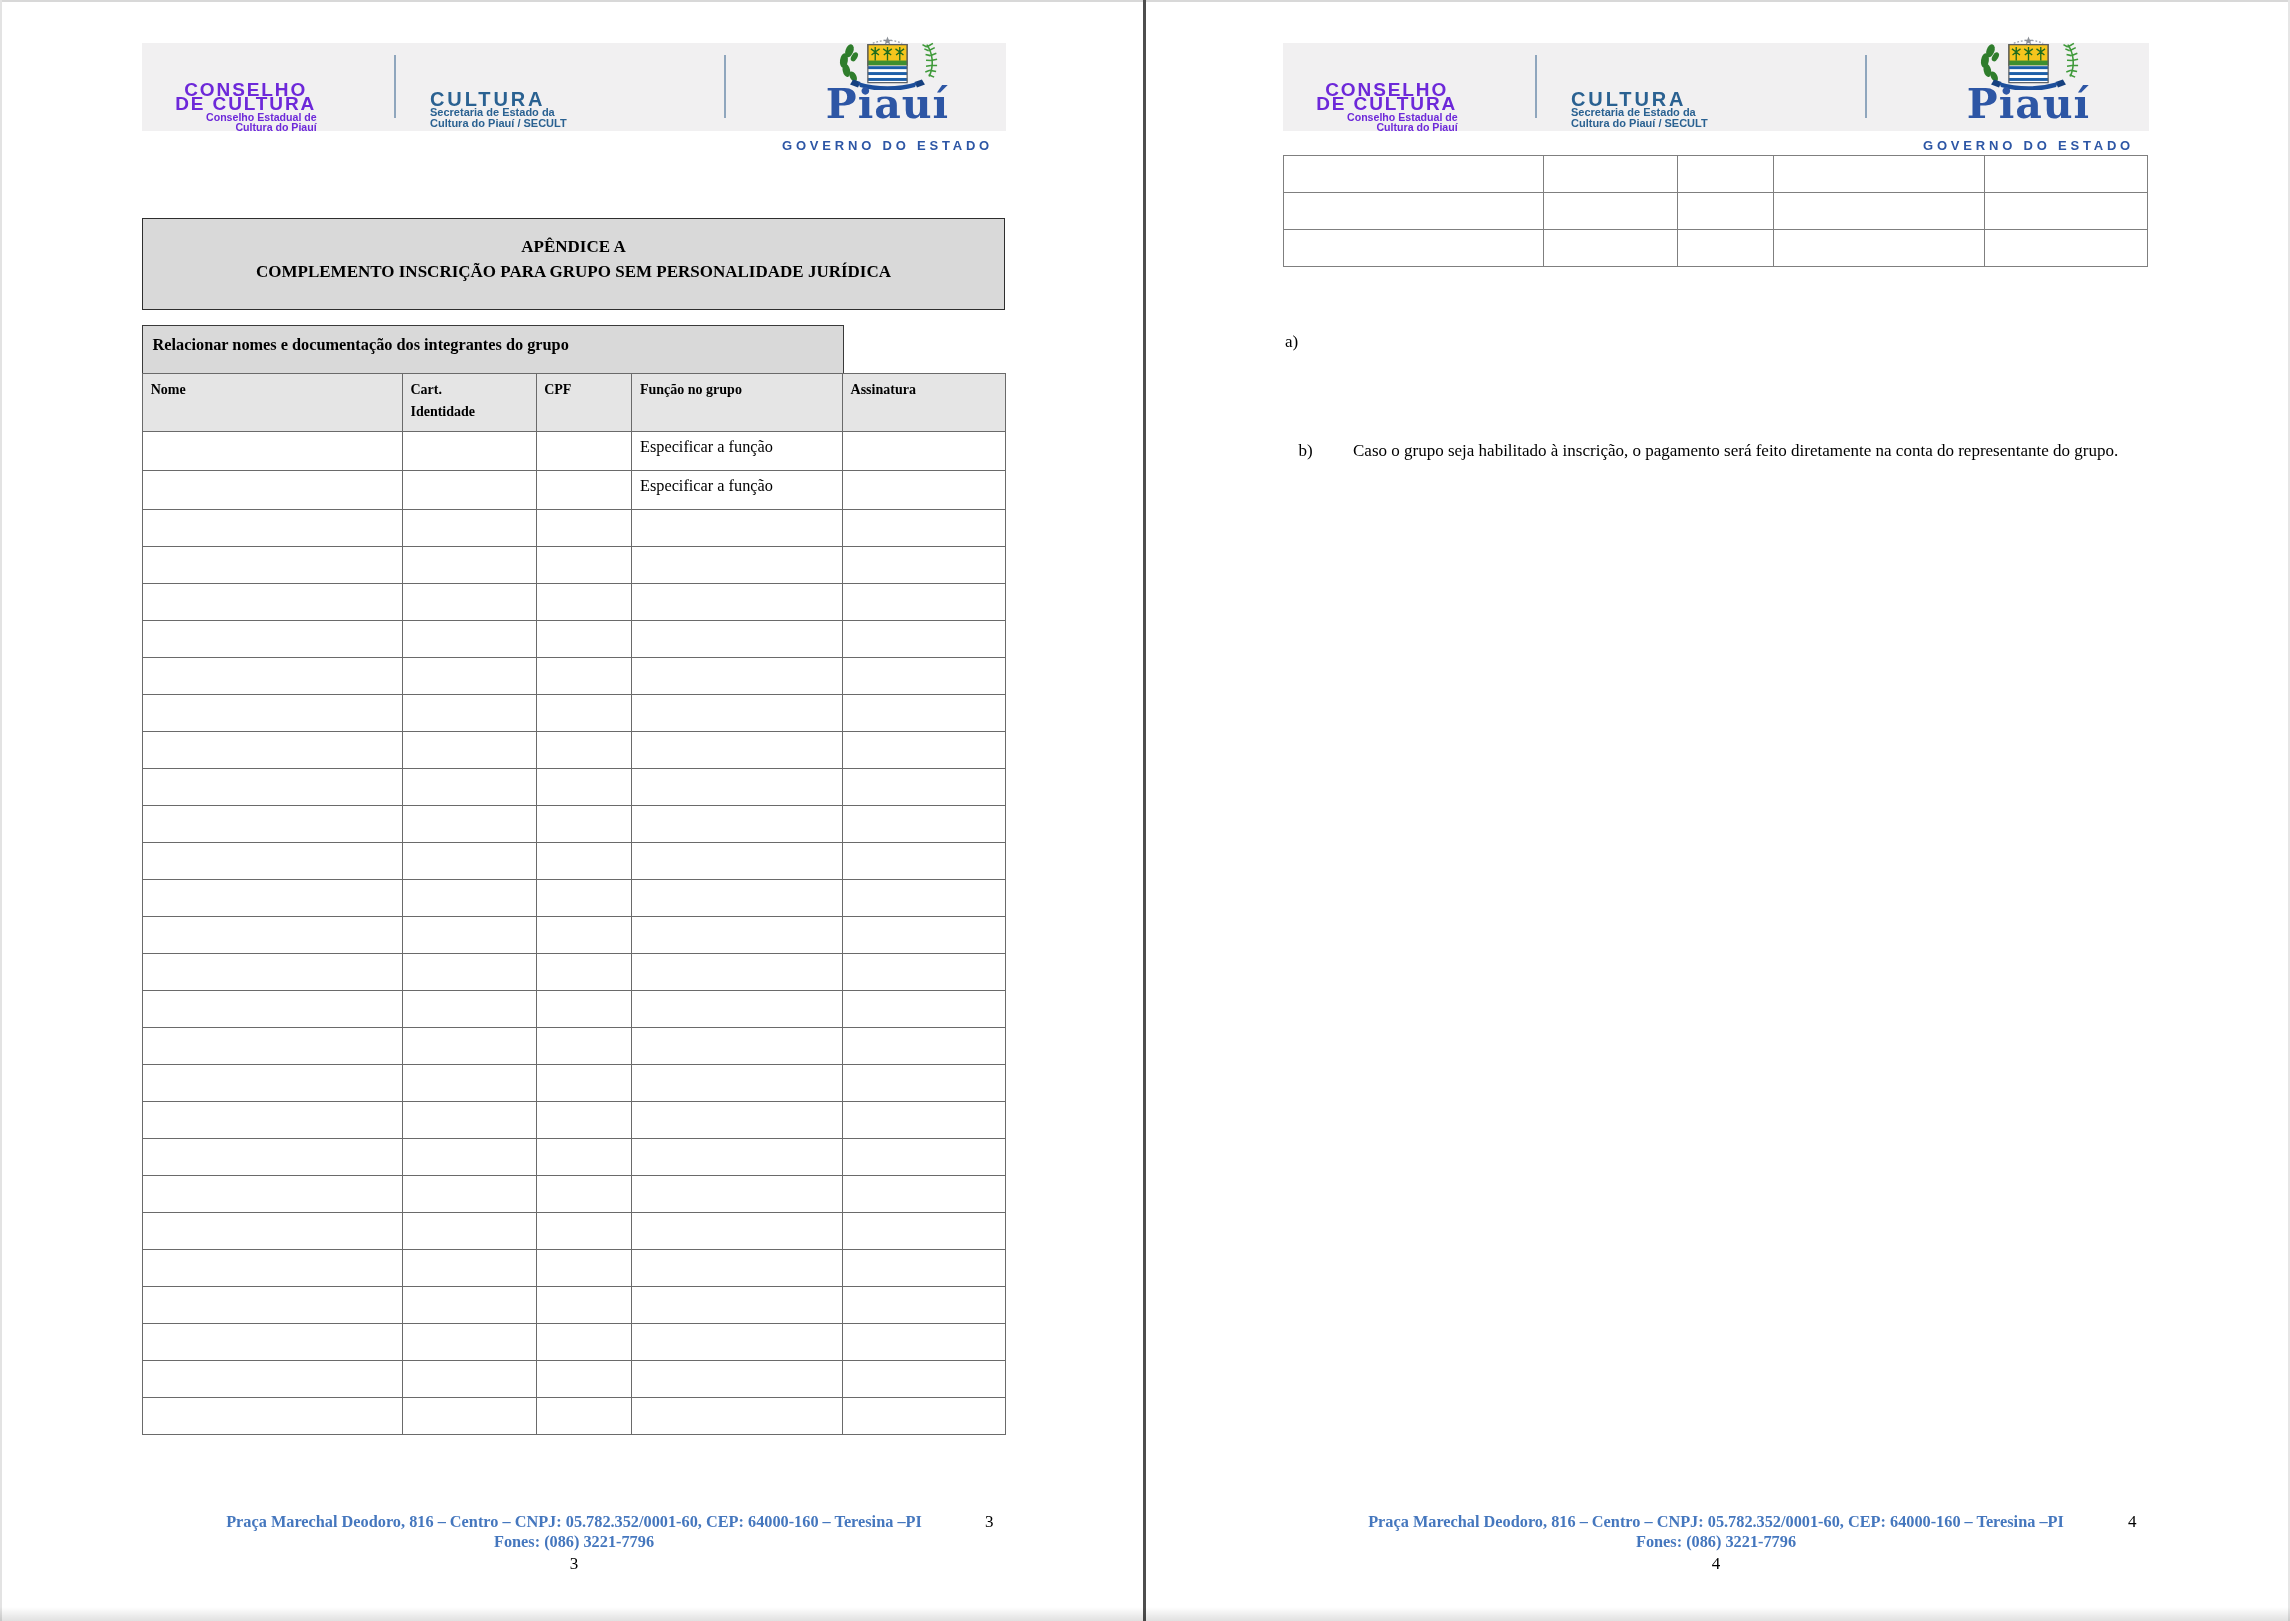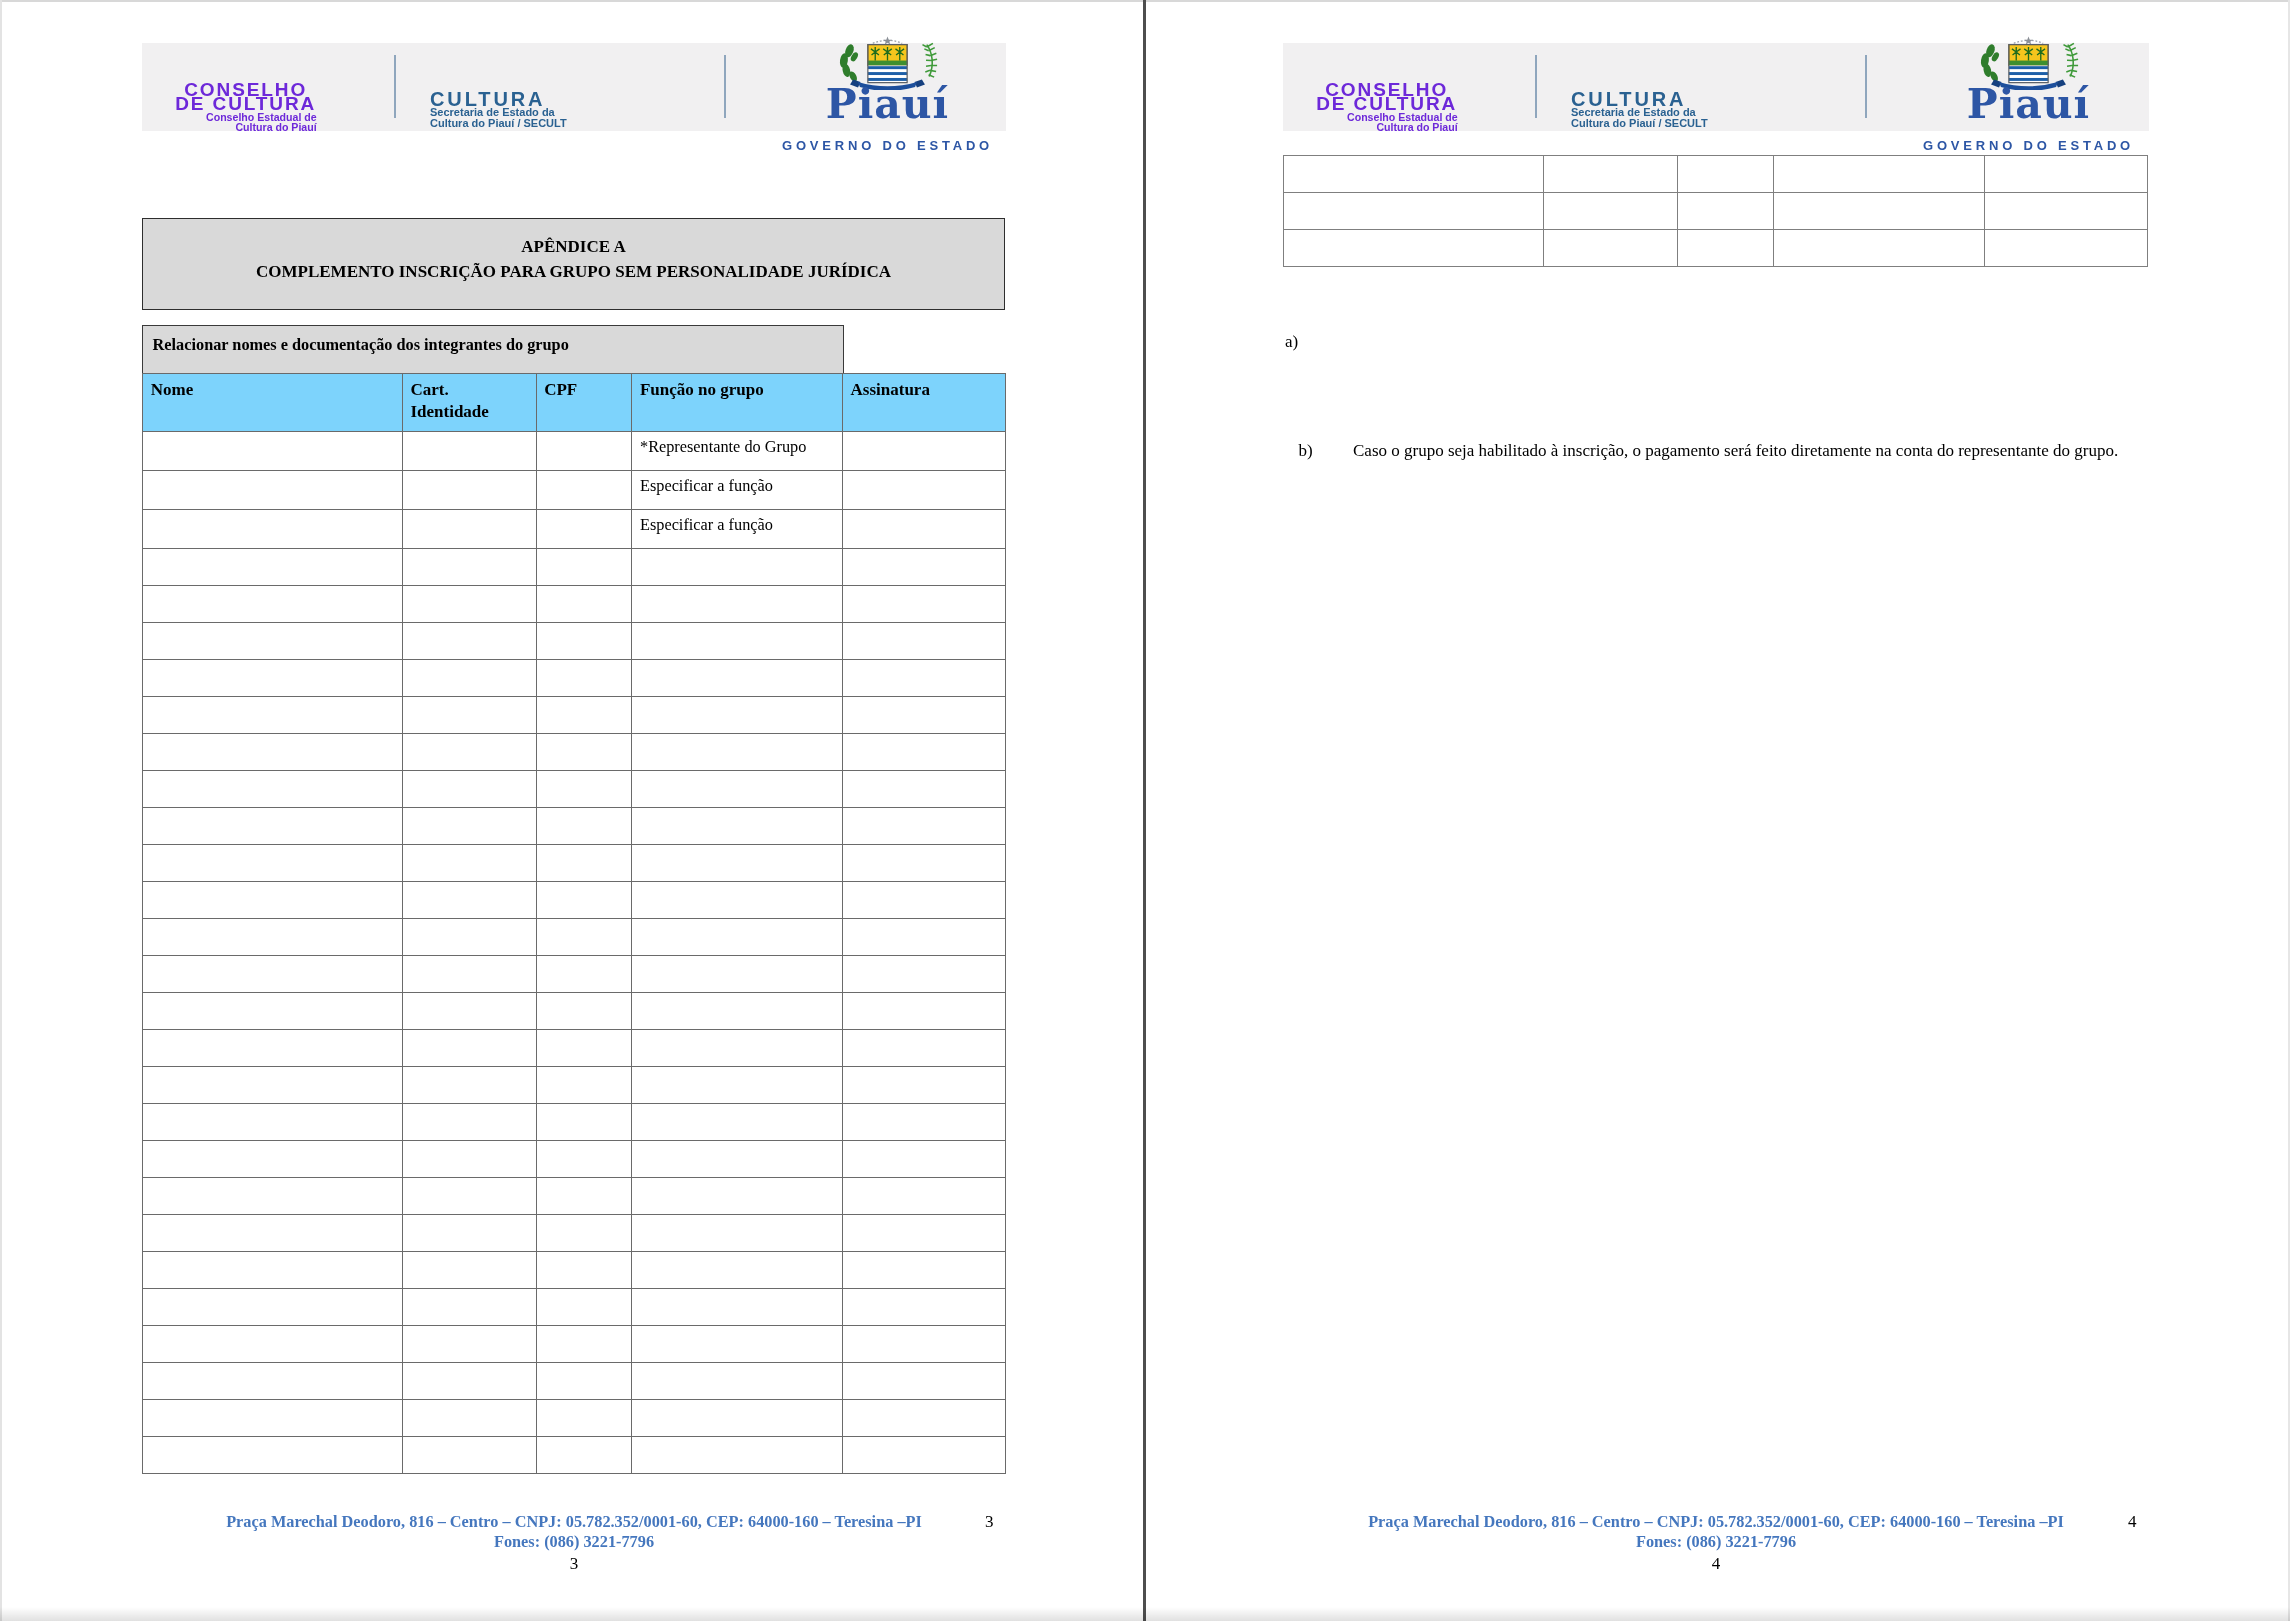--- a/index.html
+++ b/index.html
@@ -39,22 +39,22 @@
   .title-box{position:absolute;left:0;top:218px;width:863px;height:92px;box-sizing:border-box;
              background:#d9d9d9;border:1.9px solid #2e2e2e;text-align:center;font-weight:bold;
              font-size:17px;line-height:25px;padding-top:15px;}
   .caption-box{position:absolute;left:0;top:325px;width:702px;height:48px;box-sizing:border-box;
                background:#d9d9d9;border:1.9px solid #3a3a3a;border-bottom:none;
                font-weight:bold;font-size:16.3px;padding:8.6px 9.6px;}
   table.doc-table{position:absolute;left:0;border-collapse:collapse;table-layout:fixed;
                   font-size:16.3px;}
   .members-table{top:373px;width:864px;}
   .members-table th,.members-table td{border:1.9px solid #6a6a6a;}
-  .members-table th{background:#7dd3fc;text-align:left;vertical-align:top;padding:4.8px 7.7px;
-                    font-size:17px;line-height:22px;font-weight:bold;white-space:pre-line;
+  .members-table th{background:#e5e5e5;text-align:left;vertical-align:top;padding:4.8px 7.7px;
+                    font-size:14px;line-height:22px;font-weight:bold;white-space:pre-line;
                     height:58px;box-sizing:border-box;}
   .members-table td{height:37px;box-sizing:border-box;padding:0;}
   .cellclip{height:35px;overflow:hidden;line-height:24px;padding:2.9px 7.7px 0 7.7px;}
 
   
   .cont-table{top:155px;width:865px;}
   .cont-table td{border:1.9px solid #7f7f7f;height:37px;box-sizing:border-box;padding:0;}
   .item{position:absolute;left:0;width:100%;font-size:17px;line-height:26px;}
   .item-a{top:329px;} .item-b{top:438px;}
   .item-label{position:absolute;top:0;}
@@ -154,29 +154,20 @@
           <th>Função no grupo</th>
           <th>Assinatura</th>
         </tr>
       </thead>
       <tbody id="members-body">
           <tr>
             <td></td>
             <td></td>
             <td></td>
             <td>
-              <div class="cellclip">*Representante do Grupo</div>
-            </td>
-            <td></td>
-          </tr>
-          <tr>
-            <td></td>
-            <td></td>
-            <td></td>
-            <td>
               <div class="cellclip">Especificar a função</div>
             </td>
             <td></td>
           </tr>
           <tr>
             <td></td>
             <td></td>
             <td></td>
             <td>
               <div class="cellclip">Especificar a função</div>

